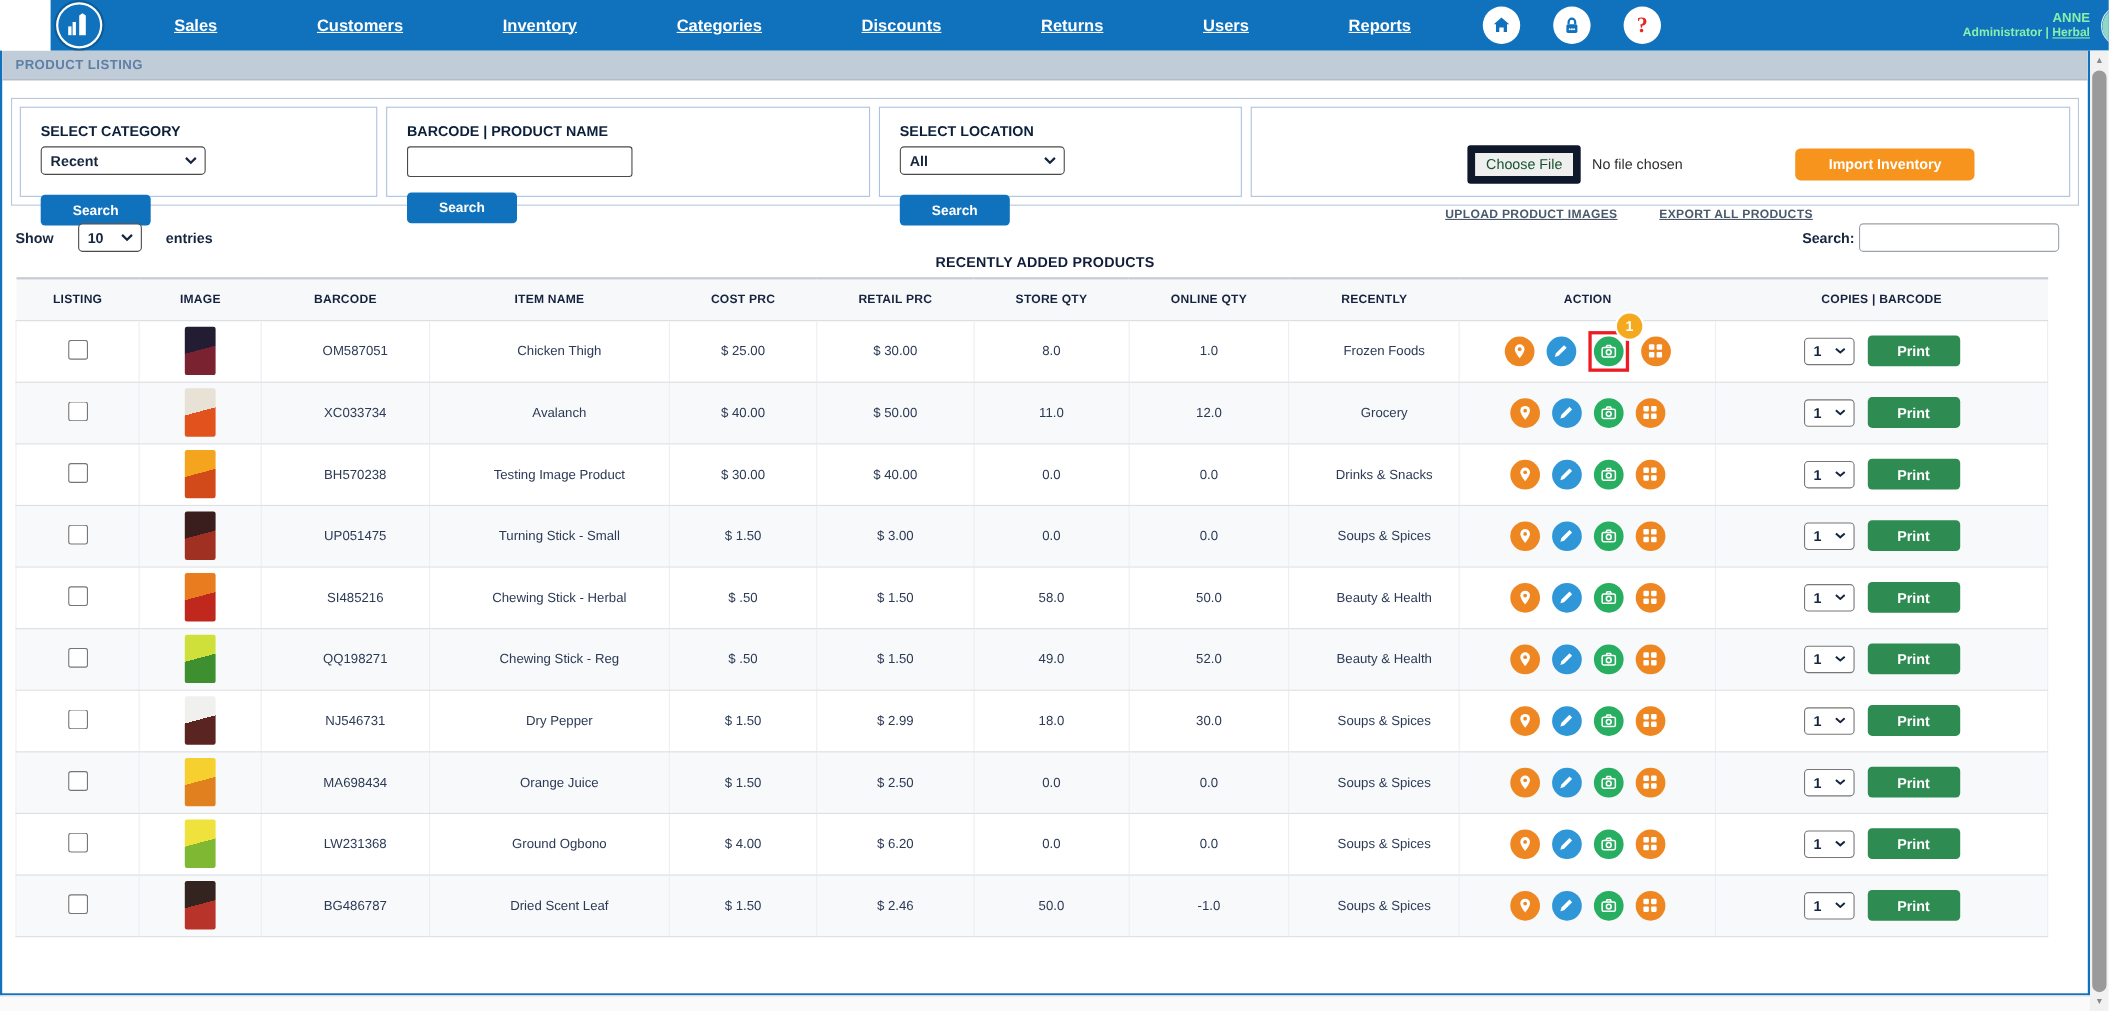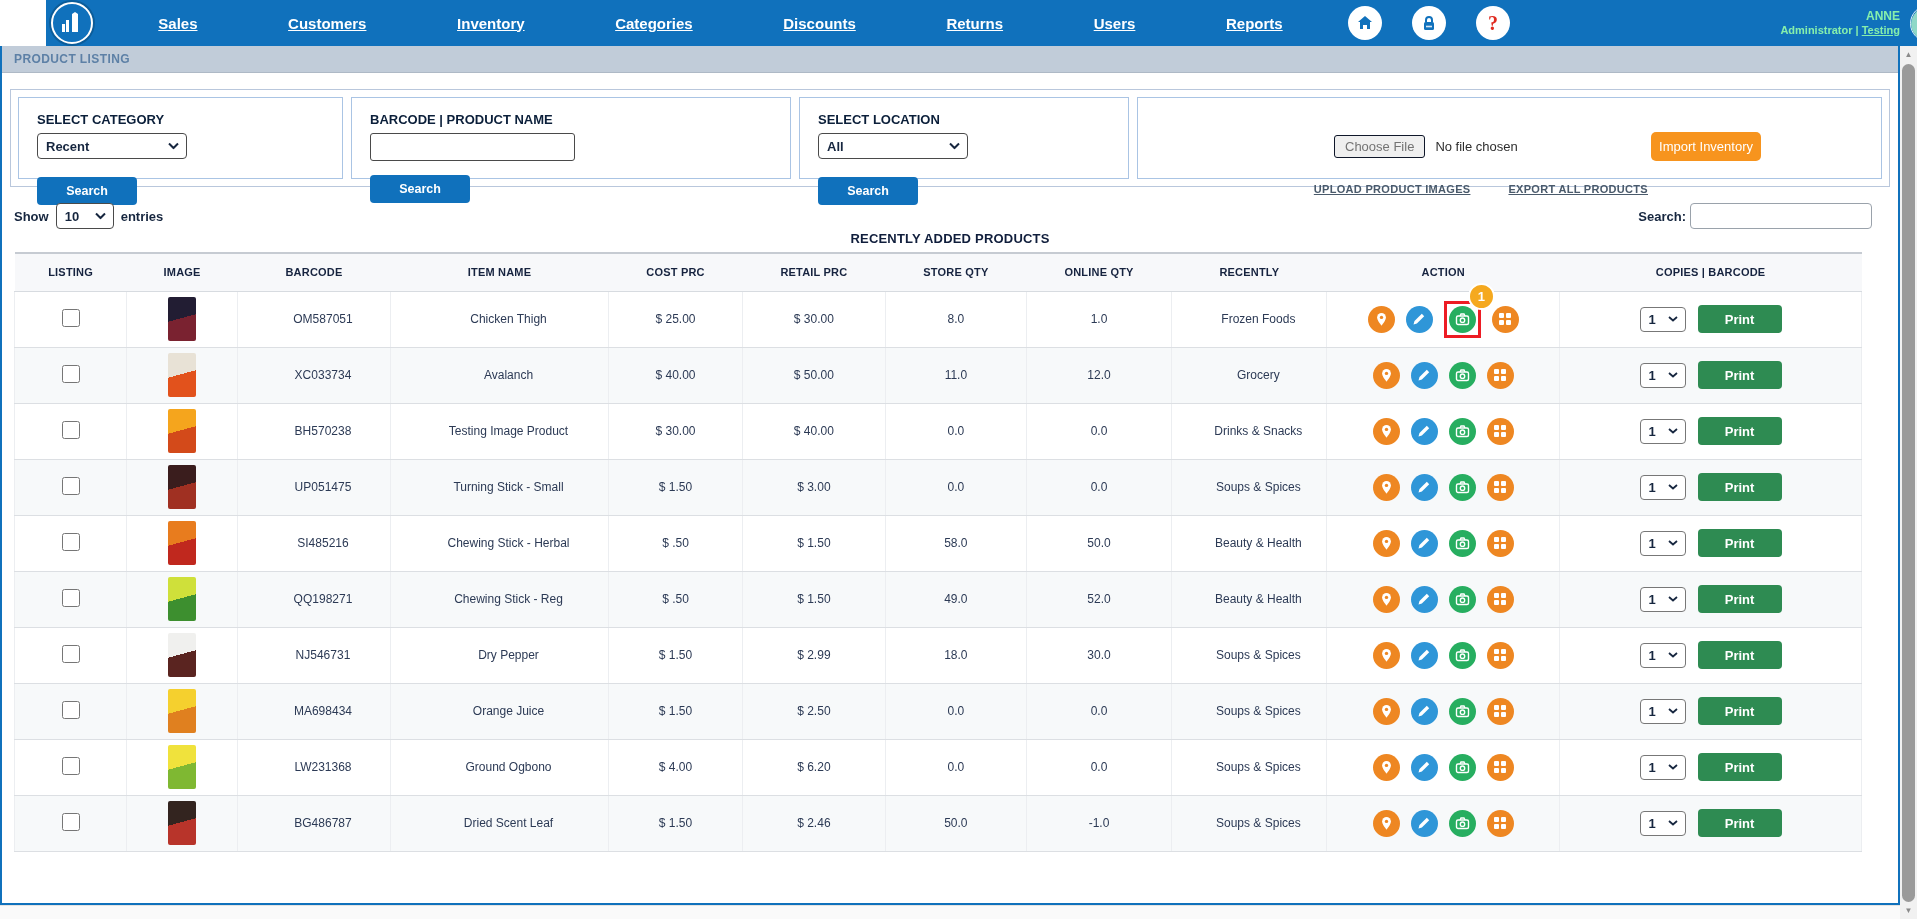--- a/index.html
+++ b/index.html
@@ -63,32 +63,32 @@
   .sel-chevron { position:absolute; right:8px; top:50%; transform:translateY(-50%); pointer-events:none;
                  display:flex; }
   .flt-select { width:150px; }
   .text-input { width:205px; height:28px; border:1.5px solid #4a4a4a; border-radius:3px;
                 font-size:13px; padding:0 6px; font-family:"Liberation Sans",sans-serif; }
   .search-btn { display:block; margin-top:18px; width:100px; height:28px; background:#1071BC;
                 color:#fff; font-weight:bold; font-size:12.5px; border:none; border-radius:4px; cursor:pointer; }
   .panel-2 .search-btn { margin-top:14px; }
   .import-row { display:flex; align-items:center; margin-top:34px; }
   .choose-wrap { margin-left:196px; display:flex; align-items:center; gap:10px; }
-  .choose-btn { background:#efefef; border:1px solid #0f172a; border-radius:3px; padding:3px 10px;
-                font-size:13px; color:#737373; font-family:"Liberation Sans",sans-serif; cursor:pointer; }
+  .choose-btn { background:#efefef; border:7px solid #0f172a; border-radius:3px; padding:3px 10px;
+                font-size:13px; color:#14532d; font-family:"Liberation Sans",sans-serif; cursor:pointer; }
   .no-file { font-size:13px; color:#2d2d2d; }
-  .import-btn { margin-left:auto; margin-right:120px; background:#F7941E; border:none; border-radius:5px;
-                color:#fff; font-weight:normal; font-size:13px; padding:7px 8px; cursor:pointer; }
+  .import-btn { margin-left:auto; margin-right:86px; background:#F7941E; border:none; border-radius:5px;
+                color:#fff; font-weight:bold; font-size:13px; padding:7px 30px; cursor:pointer; }
   .links-row { display:flex; justify-content:flex-end; gap:38px; margin-top:22px; margin-right:233px; }
   .flt-link { font-size:11px; font-weight:bold; color:#4A5A6B; text-decoration:underline;
               letter-spacing:.3px; cursor:pointer; }
 
   
   .controls-row { display:flex; align-items:center; margin:16px 26px 0 12px; }
-  .show-group { display:flex; align-items:center; gap:7px; font-size:13px; font-weight:bold; color:#16263f; }
+  .show-group { display:flex; align-items:center; gap:22px; font-size:13px; font-weight:bold; color:#16263f; }
   .show-select select { width:58px; }
   .search-group { margin-left:auto; display:flex; align-items:center; gap:4px; }
   .search-label { font-size:13px; font-weight:bold; color:#16263f; }
   .table-search { width:182px; height:26px; border:1px solid #9aa2ab; border-radius:4px; padding:0 8px;
                   font-size:13px; font-family:"Liberation Sans",sans-serif; }
 
   .table-title { text-align:center; font-size:13px; font-weight:bold; color:#101E3C;
                  margin-top:2px; letter-spacing:.2px; }
 
   
@@ -162,21 +162,21 @@
         </svg>
       </div>
       <div class="icon-circle">
         <span class="help-glyph">?</span>
       </div>
     </div>
     <div class="user-block">
       <div class="user-name">ANNE</div>
       <div class="user-sub">
         <span>Administrator</span>
-        <span> | </span><span class="logout">Testing</span>
+        <span> | </span><span class="logout">Herbal</span>
       </div>
     </div>
     <div class="avatar">
       <svg width="37" height="37" viewBox="0 0 37 37">
         <circle cx="18.5" cy="18.5" r="18.5" fill="#8FD8C7"></circle>
         <path d="M6 37 a13 10 0 0 1 25 0 z" fill="#E9B04C"></path>
         <path d="M14 30 h9 l-2 7 h-5 z" fill="#fff"></path>
         <path d="M17.5 31 h2 l1 6 h-4 z" fill="#D94A3A"></path>
         <circle cx="18.5" cy="16" r="7" fill="#F0C08A"></circle>
         <path d="M11.5 14 a7 7 0 0 1 14 0 q-3-4-7-4 t-7 4z" fill="#E8A23C"></path>

